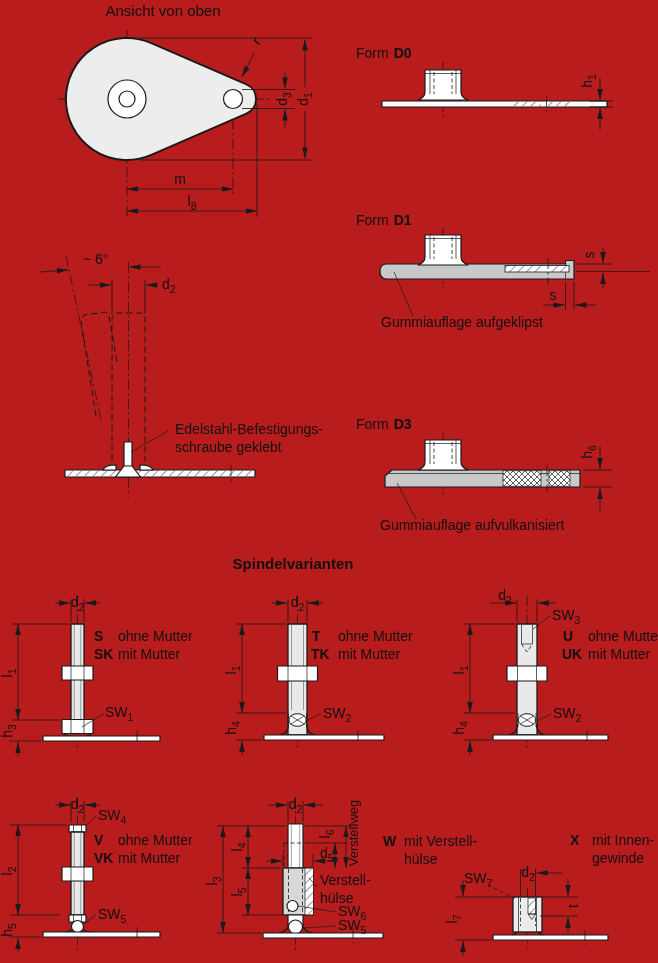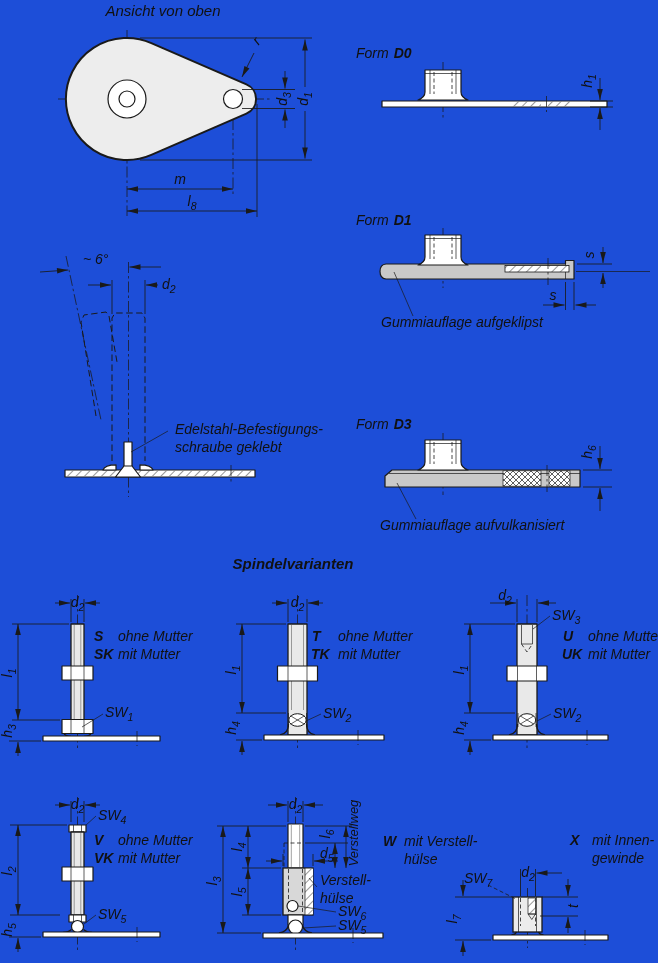--- a/index.html
+++ b/index.html
@@ -1,16 +1,16 @@
 <!DOCTYPE html>
 <html><head>
 <meta charset="utf-8">
 <style>
   html,body{margin:0;padding:0;background:#fff;}
-  #stage{position:relative;width:658px;height:963px;background:#1d4ed8;overflow:hidden;font-style:italic;}
+  #stage{position:relative;width:658px;height:963px;background:#b91c1c;overflow:hidden;}
   svg{display:block;}
   text{user-select:none;}
   .tl{font-family:"Liberation Sans",sans-serif;font-size:14px;fill:#111;}
   .t15{font-size:15px;}
   .t13{font-size:13px;}
   .tb{font-weight:bold;}
   .sub{font-size:10.5px;}
   .outw{fill:#fff;stroke:#1a1a1a;stroke-width:1.2;stroke-linejoin:round;}
   .outg{fill:#e9e9e9;stroke:#1a1a1a;stroke-width:1.3;stroke-linejoin:round;}
   .outs{fill:#d8d8d8;stroke:#1a1a1a;stroke-width:1.3;}

